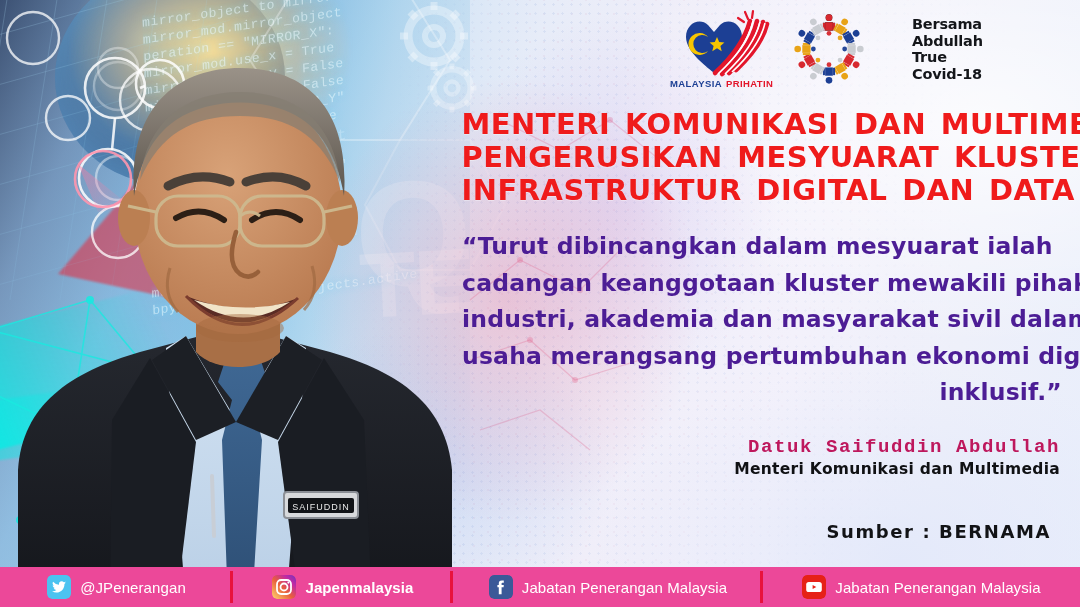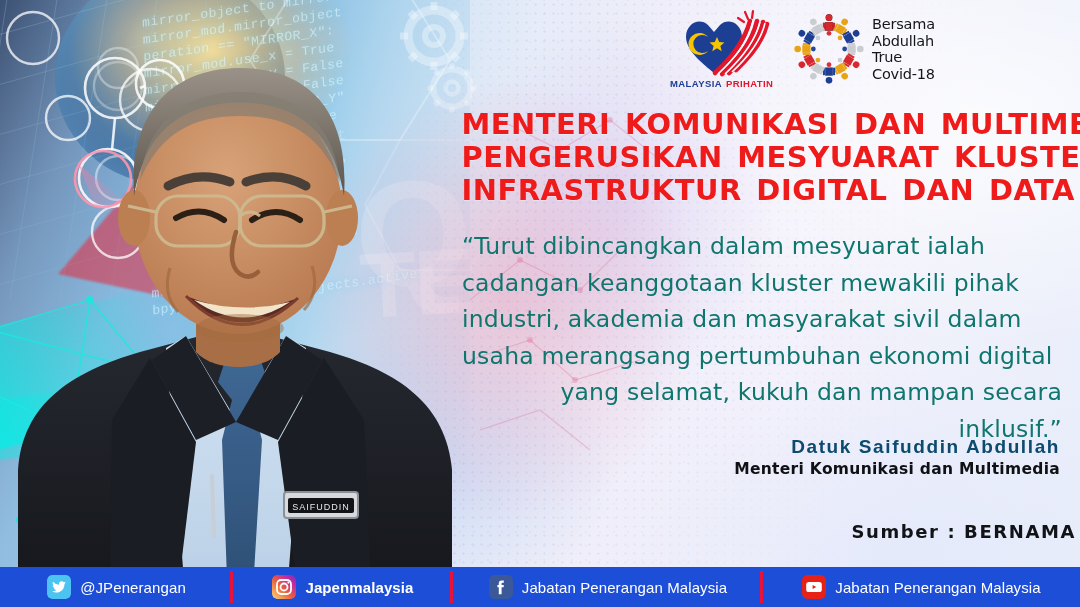--- a/index.html
+++ b/index.html
@@ -108,56 +108,56 @@
     letter-spacing:.5px; word-spacing:4px;
     text-transform:uppercase;
     transform:scaleX(1.015);
     text-shadow:0 1px 0 rgba(255,255,255,.35);
   }
   .headline div{ white-space:nowrap; }
 
   
   .quote{
     position:absolute; left:462px; top:228px; width:600px;
-    color:#0f766e; font-family:"DejaVu Sans", sans-serif;
-    font-size:23.5px; line-height:36.5px; font-weight:400;
+    color:#4c1d95; font-family:"DejaVu Sans", sans-serif;
+    font-size:23.5px; line-height:36.5px; font-weight:700;
     letter-spacing:.2px;
   }
   .quote .ln{ white-space:nowrap; }
   .quote .ln.r{ text-align:right; }
 
   
   .attrib{ position:absolute; left:462px; top:435px; width:598px; text-align:right; }
   .attrib .name{
-    font-family:Liberation Sans, sans-serif; font-weight:bold;
-    font-size:19px; letter-spacing:1.6px; color:#0c4a6e; line-height:24px;
+    font-family:Liberation Mono, monospace; font-weight:bold;
+    font-size:19px; letter-spacing:1.6px; color:#be185d; line-height:24px;
   }
   .attrib .role{
     font-family:"DejaVu Sans", sans-serif; font-weight:600;
     font-size:15.5px; letter-spacing:.3px; color:#101114; line-height:20px;
   }
   .source{
-    position:absolute; left:478px; top:521px; width:598px; text-align:right;
+    position:absolute; left:453px; top:521px; width:598px; text-align:right;
     font-family:"DejaVu Sans", sans-serif; font-weight:bold;
     font-size:18px; letter-spacing:1.6px; color:#121316;
   }
 
   
   .logos{ position:absolute; left:668px; top:6px; width:270px; height:86px; display:flex; align-items:center; gap:16px; }
   .logo-prihatin{ position:relative; width:110px; height:84px;text-decoration:underline; }
   .logo-covid{ position:relative; display:flex; align-items:center; gap:8px; }
   .covid-text{
-    font-family:"DejaVu Sans", sans-serif; font-weight:normal;
-    font-size:14.5px; line-height:16.5px; color:#14161a; letter-spacing:-.2px;
+    font-family:"DejaVu Sans", sans-serif; font-weight:bold;
+    font-size:14.5px; line-height:16.5px; color:#14161a; letter-spacing:-.2px;margin-left:40px;
   }
 
   
   .footer{
     position:absolute; left:0; bottom:0; width:1080px; height:40px;
-    background:#1d4ed8; display:flex; align-items:flex-end;
+    background:#ec4899; display:flex; align-items:flex-end;
   }
   .fcell{ position:relative; display:flex; align-items:center; height:40px; }
   .fcell .lbl{
     color:#fff; font-family:"Liberation Sans", sans-serif;
     font-size:15px; letter-spacing:.1px; margin-left:9px; white-space:nowrap;
   }
   .sicon{ width:24px; height:24px; border-radius:5px; display:block; }
   .fdiv{ position:absolute; top:4px; width:3px; height:32px; background:#e8123c; }
 
 </style>
@@ -473,21 +473,20 @@
     <div>MENTERI KOMUNIKASI DAN MULTIMEDIA</div>
     <div>PENGERUSIKAN MESYUARAT KLUSTER</div>
     <div>INFRASTRUKTUR DIGITAL DAN DATA</div>
   </div>
 
   <div class="quote">
     <div class="ln">“Turut dibincangkan dalam mesyuarat ialah</div>
     <div class="ln">cadangan keanggotaan kluster mewakili pihak</div>
     <div class="ln">industri, akademia dan masyarakat sivil dalam</div>
     <div class="ln">usaha merangsang pertumbuhan ekonomi digital</div>
-    <div class="ln r">yang selamat, kukuh dan mampan secara</div>
     <div class="ln r">inklusif.”</div>
   </div>
 
   <div class="attrib">
     <div class="name">Datuk Saifuddin Abdullah</div>
     <div class="role">Menteri Komunikasi dan Multimedia</div>
   </div>
 
   <div class="source">Sumber : BERNAMA</div>
 

